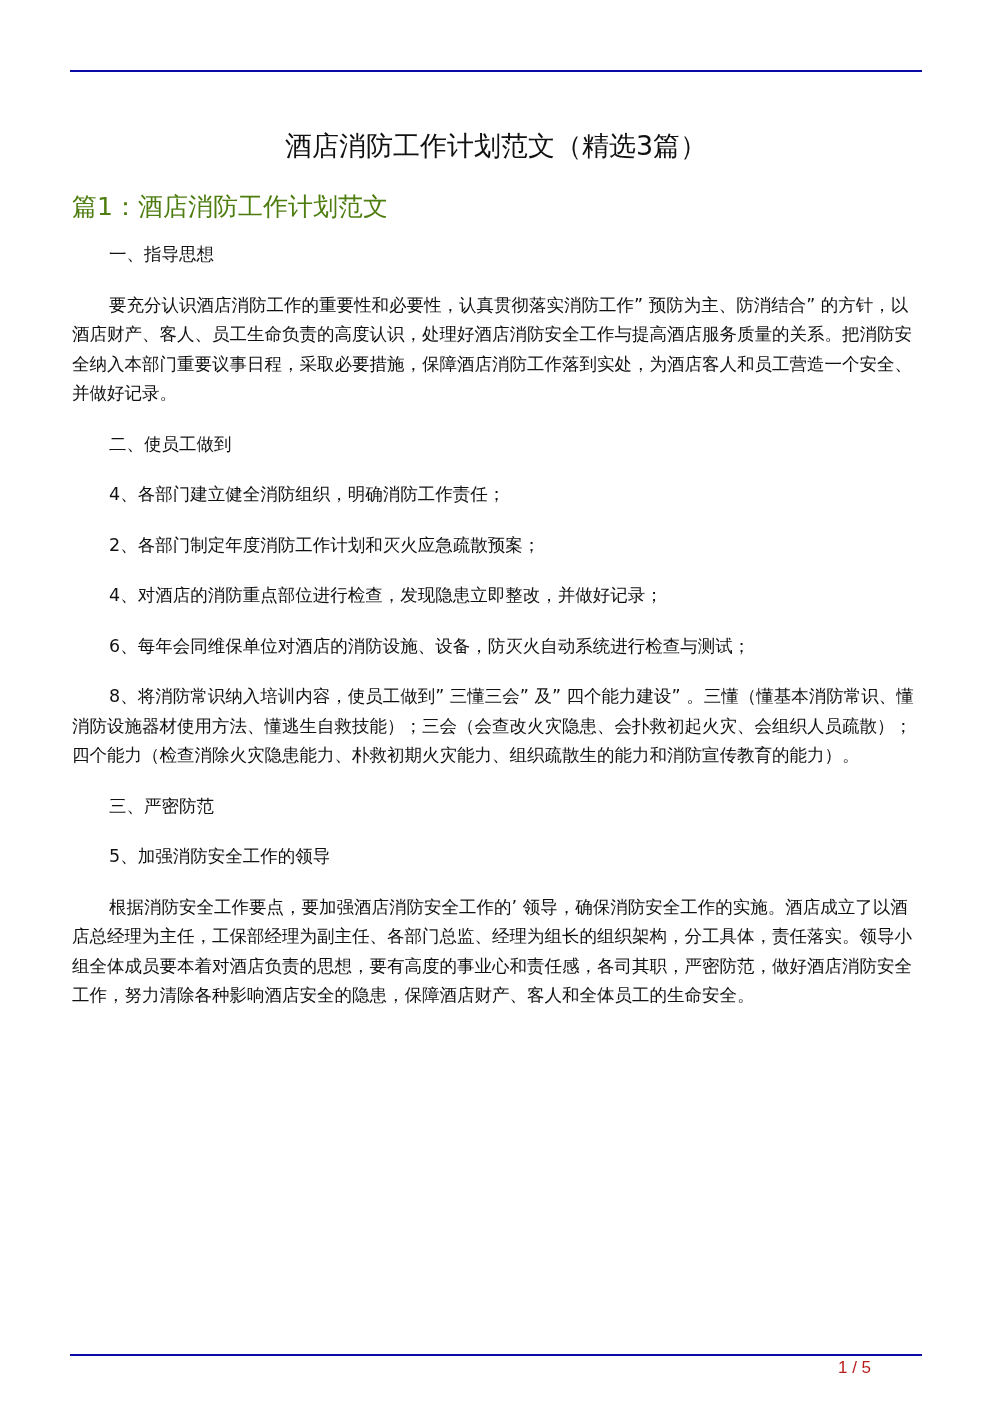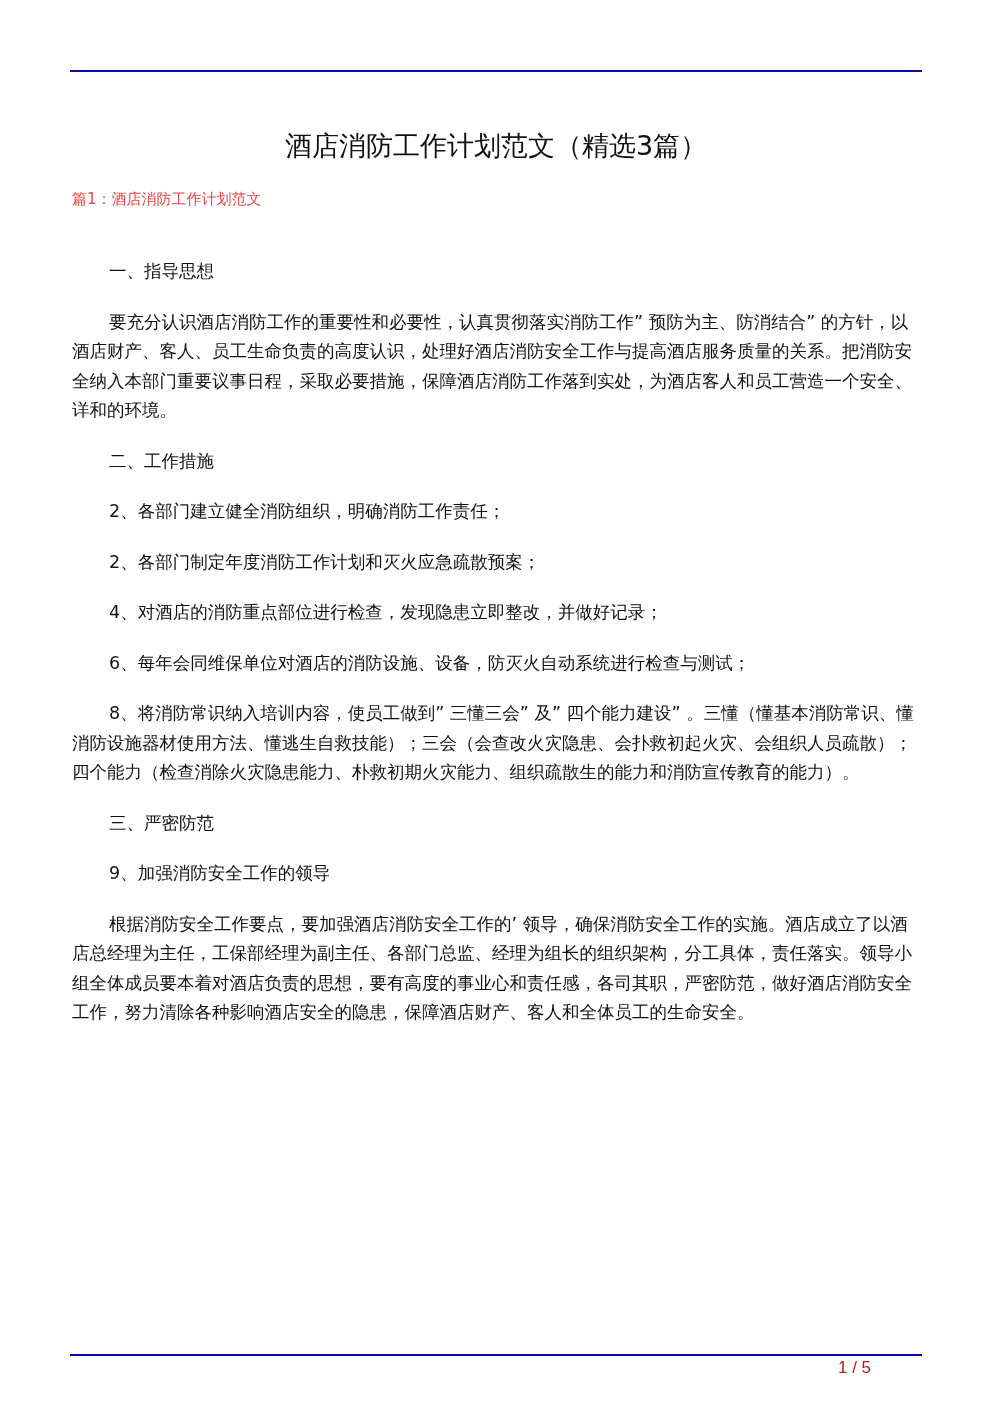--- a/index.html
+++ b/index.html
@@ -3,44 +3,44 @@
 <meta charset="utf-8">
 <style>
   html, body { margin: 0; padding: 0; background: #ffffff; }
   body { width: 992px; height: 1403px; position: relative; overflow: hidden;
          font-family: "DejaVu Sans", sans-serif; color: #111; }
   .rule { position: absolute; left: 70px; width: 852px; height: 2px; background: #0a0aa8; }
   .rule.top { top: 70px; }
   .rule.bottom { top: 1354px; }
   .title { position: absolute; top: 128px; left: 0; width: 992px; text-align: center;
            font-size: 27px; letter-spacing: 0px; color: #111; }
-  .section-title { position: absolute; top: 190px; left: 72px; font-size: 15px; color: #ef4444; }
+  .section-title { position: absolute; top: 190px; left: 72px; font-size: 25px; color: #4d7c0f; }
   .content { position: absolute; left: 72px; width: 850px; top: 240px; font-size: 17.5px; line-height: 29.5px; }
-  .p { margin: 17px 0 21px 0; }
+  .p { margin: 0 0 21px 0; }
   .indent { padding-left: 37px; }
   .first-indent { text-indent: 37px; }
   .page-num { position: absolute; top: 1358px; left: 838px; font-family: "Liberation Sans", sans-serif;
               font-size: 17px; color: #b91c1c; }
 </style>
 </head>
 <body>
 
 <div class="rule top"></div>
 
 <div class="title">酒店消防工作计划范文（精选3篇）</div>
 <div class="section-title">篇1：酒店消防工作计划范文</div>
 
 <div class="content">
   <p class="p indent">一、指导思想</p>
-  <p class="p first-indent">要充分认识酒店消防工作的重要性和必要性，认真贯彻落实消防工作” 预防为主、防消结合” 的方针，以酒店财产、客人、员工生命负责的高度认识，处理好酒店消防安全工作与提高酒店服务质量的关系。把消防安全纳入本部门重要议事日程，采取必要措施，保障酒店消防工作落到实处，为酒店客人和员工营造一个安全、详和的环境。</p>
-  <p class="p indent">二、工作措施</p>
-  <p class="p indent">2、各部门建立健全消防组织，明确消防工作责任；</p>
+  <p class="p first-indent">要充分认识酒店消防工作的重要性和必要性，认真贯彻落实消防工作” 预防为主、防消结合” 的方针，以酒店财产、客人、员工生命负责的高度认识，处理好酒店消防安全工作与提高酒店服务质量的关系。把消防安全纳入本部门重要议事日程，采取必要措施，保障酒店消防工作落到实处，为酒店客人和员工营造一个安全、并做好记录。</p>
+  <p class="p indent">二、使员工做到</p>
+  <p class="p indent">4、各部门建立健全消防组织，明确消防工作责任；</p>
   <p class="p indent">2、各部门制定年度消防工作计划和灭火应急疏散预案；</p>
   <p class="p indent">4、对酒店的消防重点部位进行检查，发现隐患立即整改，并做好记录；</p>
   <p class="p first-indent">6、每年会同维保单位对酒店的消防设施、设备，防灭火自动系统进行检查与测试；</p>
   <p class="p first-indent">8、将消防常识纳入培训内容，使员工做到” 三懂三会” 及” 四个能力建设” 。三懂（懂基本消防常识、懂消防设施器材使用方法、懂逃生自救技能）；三会（会查改火灾隐患、会扑救初起火灾、会组织人员疏散）；四个能力（检查消除火灾隐患能力、朴救初期火灾能力、组织疏散生的能力和消防宣传教育的能力）。</p>
   <p class="p indent">三、严密防范</p>
-  <p class="p indent">9、加强消防安全工作的领导</p>
+  <p class="p indent">5、加强消防安全工作的领导</p>
   <p class="p first-indent">根据消防安全工作要点，要加强酒店消防安全工作的’ 领导，确保消防安全工作的实施。酒店成立了以酒店总经理为主任，工保部经理为副主任、各部门总监、经理为组长的组织架构，分工具体，责任落实。领导小组全体成员要本着对酒店负责的思想，要有高度的事业心和责任感，各司其职，严密防范，做好酒店消防安全工作，努力清除各种影响酒店安全的隐患，保障酒店财产、客人和全体员工的生命安全。</p>
 </div>
 
 <div class="rule bottom"></div>
 <div class="page-num">1 / 5</div>
 
 </body></html>

